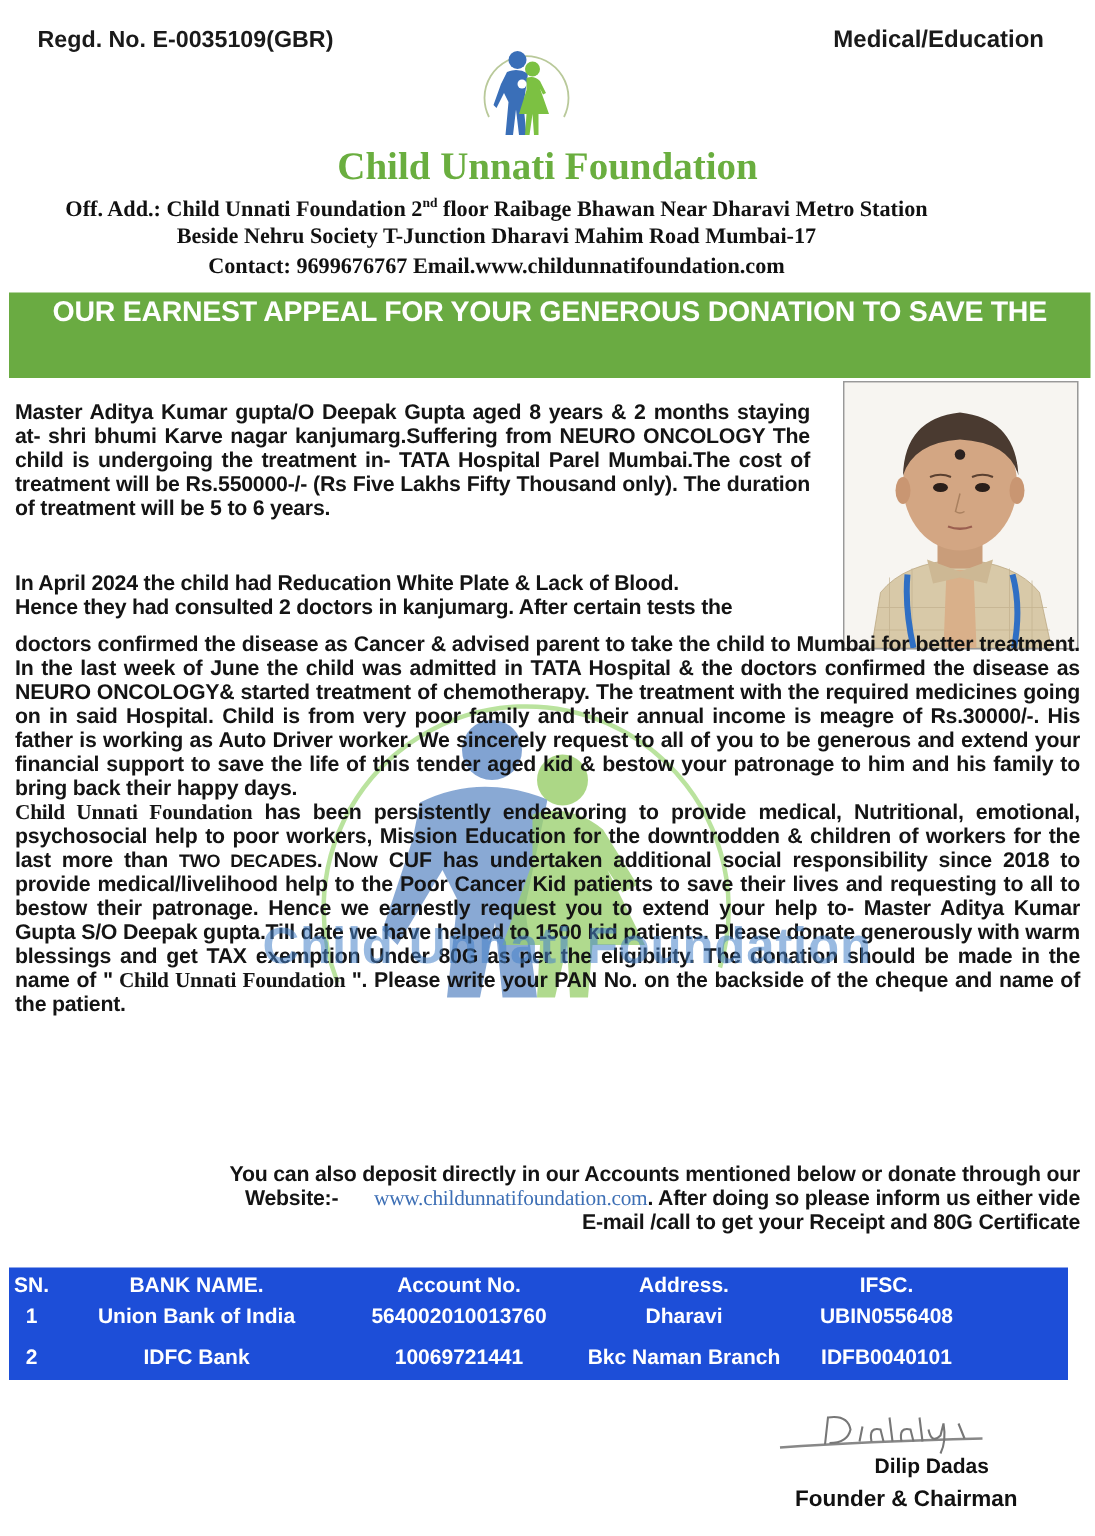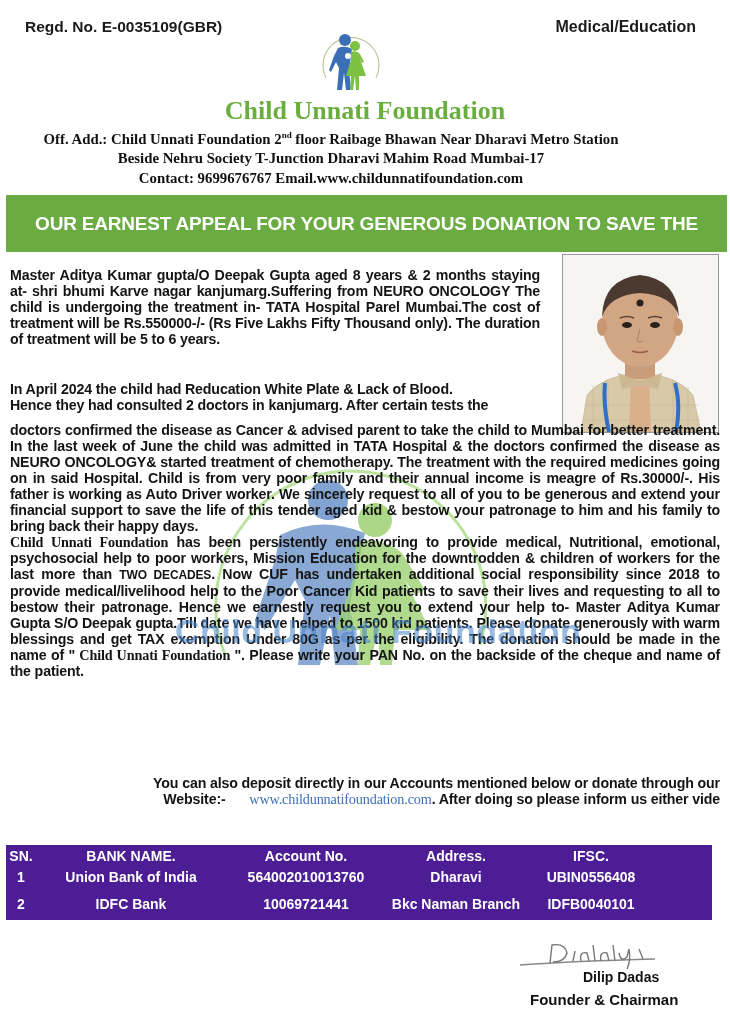--- a/index.html
+++ b/index.html
@@ -7,33 +7,33 @@
   .abs { position: absolute; font-weight: bold; }
   .regd { left: 25px; top: 18px; font-size: 15.5px; color: #1a1a1a; font-family: "Liberation Sans", sans-serif; }
   .category { right: 34px; top: 18px; font-size: 16px; color: #1a1a1a; }
   .logo { left: 318px; top: 18px; width: 66px; height: 78px; }
   .org-name { left: 0; width: 730px; top: 96px; text-align: center; font-family: "Liberation Serif", serif; font-weight: bold; font-size: 26px; color: #6aae3f; }
   .addr { left: 0; width: 662px; text-align: center; font-family: "Liberation Serif", serif; font-weight: bold; font-size: 14.8px; color: #111; }
   .addr1 { top: 130px; }
   .addr2 { top: 150px; }
   .addr3 { top: 170px; }
   sup { font-size: 9px; }
-  .banner { left: 6px; top: 195px; width: 721px; height: 57px; background: #6aab42; color: #ffffff; text-align: center; font-size: 19px; font-weight: bold; line-height: 27px; display: flex; flex-direction: column; justify-content: center; letter-spacing: -0.2px; }
+  .banner { left: 6px; top: 195px; width: 721px; height: 57px; background: #6aab42; color: #ffffff; text-align: center; font-size: 19px; font-weight: bold; line-height: 27px; display: flex; flex-direction: row; justify-content: center; letter-spacing: -0.2px; }
   .photo { left: 562px; top: 254px; width: 155px; height: 177px; border: 1px solid #999; background: #f4f1ec; overflow: hidden; }
   .para { font-size: 14.2px; line-height: 16px; color: #141414; text-align: justify; font-weight: bold; letter-spacing: -0.15px; }
   .p1 { left: 10px; top: 267px; width: 530px; }
   .p2a { left: 10px; top: 381px; width: 545px; text-align: left; }
   .p2 { left: 10px; top: 422px; width: 710px; }
   .p3 { left: 10px; top: 783px; width: 710px; text-align: right; }
   .serif-inline { font-family: "Liberation Serif", serif; }
   .smallcaps { font-size: 12px; }
   .link { color: #3d6fb5; font-family: "Liberation Serif", serif; font-weight: normal; margin-left: 20px; }
   .watermark { left: 170px; top: 415px; width: 360px; height: 260px; pointer-events: none; opacity: 0.75; }
   .wm-text { left: 175px; top: 612px; font-size: 34px; color: rgba(70,130,200,0.55); font-family: "Liberation Sans", sans-serif; letter-spacing: 0.5px; pointer-events:none; }
-  .bank-table { left: 6px; top: 845px; width: 706px; height: 75px; background: #4c1d95; color: #ffffff; font-size: 14px; font-weight: bold; }
+  .bank-table { left: 6px; top: 845px; width: 706px; height: 75px; background: #1d4ed8; color: #ffffff; font-size: 14px; font-weight: bold; }
   .bank-table table { border-collapse: collapse; width: 100%; }
   .bank-table td, .bank-table th { padding: 0; text-align: center; font-weight: bold; }
   .bank-table th { height: 21px; font-size: 14px; }
   .bank-table tr.r1 td { height: 22px; }
   .bank-table tr.r2 td { height: 32px; }
   .sig { left: 515px; top: 935px; width: 170px; height: 40px; }
   .signer { left: 568px; top: 969px; font-size: 14px; font-weight: bold; color: #111; margin-left: 15px; }
   .signer-title { left: 530px; top: 991px; font-size: 15px; font-weight: bold; color: #111; }
 </style>
 </head>
@@ -126,20 +126,21 @@
   <span>doctors confirmed the disease as Cancer &amp; advised parent to take the child to Mumbai for better treatment. In the last week of June the child was admitted in TATA Hospital &amp; the doctors confirmed the disease as NEURO ONCOLOGY&amp; started treatment of chemotherapy. The treatment with the required medicines going on in said Hospital. Child is from very poor family and their annual income is meagre of Rs.30000/-. His father is working as Auto Driver worker. We sincerely request to all of you to be generous and extend your financial support to save the life of this tender aged kid &amp; bestow your patronage to him and his family to bring back their happy days.</span>
   <br>
   <span class="serif-inline">Child Unnati Foundation</span><span> has been persistently endeavoring to provide medical, Nutritional, emotional, psychosocial help to poor workers, Mission Education for the downtrodden &amp; children of   workers for the last more than </span><span class="smallcaps">TWO DECADES</span><span>. Now CUF has undertaken additional social responsibility since 2018 to provide medical/livelihood help to the Poor Cancer Kid patients to save their lives and requesting to all to bestow their patronage. Hence we earnestly request you to extend your help to- Master Aditya Kumar Gupta S/O Deepak gupta.Till date we have helped to 1500 kid patients. Please donate generously with warm blessings and get TAX exemption Under 80G as per the eligibility. The donation should be made in the name of "</span><span class="serif-inline"> Child Unnati Foundation </span><span>". Please write your PAN No. on the backside of the cheque and name of the patient.</span>
 </div>
 
 <div class="abs wm-text">Child Unnati Foundation</div>
 
 <div class="abs para p3" style="top:775px;">
   <div>You can also deposit directly in our Accounts mentioned below or donate through our</div>
   <div><span>Website:- </span><a class="link">www.childunnatifoundation.com</a><span>. After doing so please inform us either vide</span></div>
+  <div>E-mail /call to get your Receipt and 80G Certificate</div>
 </div>
 
 <div class="abs bank-table">
   <table>
     <colgroup>
       <col style="width:30px">
         <col style="width:190px">
         <col style="width:160px">
         <col style="width:140px">
         <col style="width:130px">

